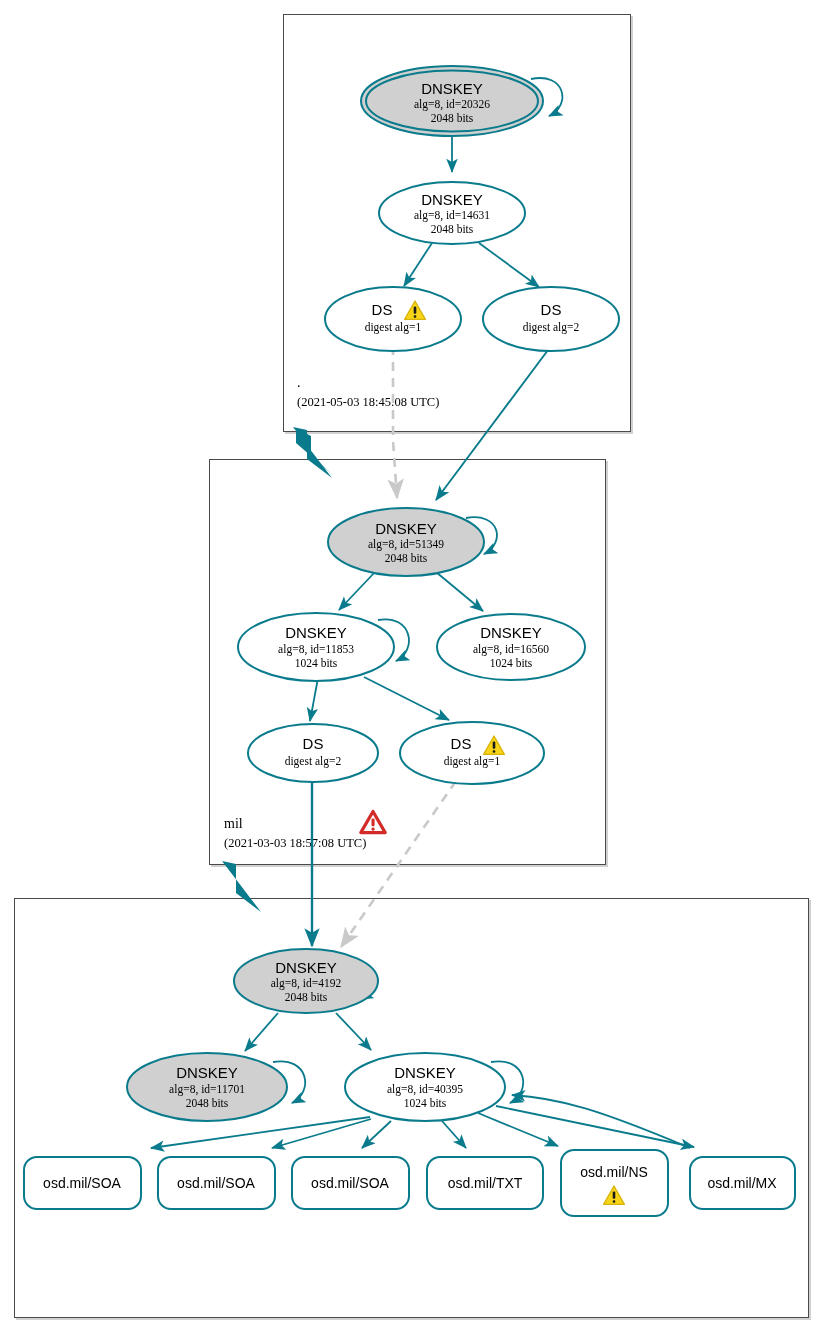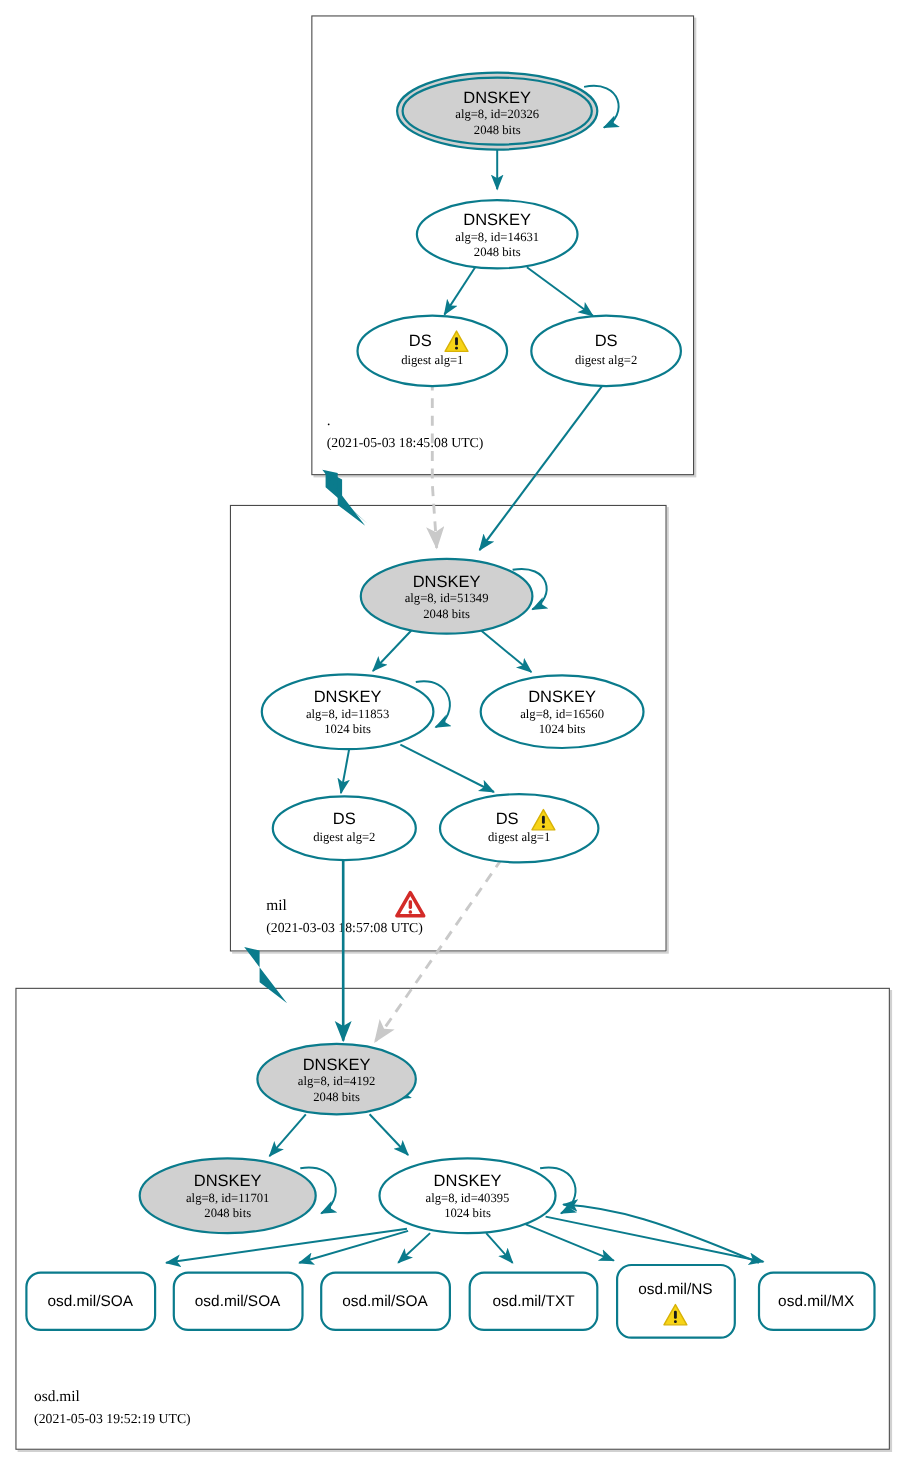--- a/index.html
+++ b/index.html
@@ -24,29 +24,25 @@
 
   <div class="zonebox" style="left:283px;top:14px;width:346px;height:416px;"></div>
   <div class="zonebox" style="left:209px;top:459px;width:395px;height:404px;"></div>
   <div class="zonebox" style="left:14px;top:898px;width:793px;height:418px;"></div>
 
   <div class="zonelabel" style="left:297px;top:374px;">
     <span class="zname">.</span>
     <span class="ztime">(2021-05-03 18:45:08 UTC)</span>
   </div>
 
-  <div class="zonelabel" style="left:242px;top:815px;">
+  <div class="zonelabel" style="left:224px;top:815px;">
     <span class="zname">mil</span>
     <span class="ztime">(2021-03-03 18:57:08 UTC)</span>
   </div>
 
-  <div class="zonelabel" style="left:31px;top:1262px;">
-    <span class="zname">osd.mil</span>
-    <span class="ztime">(2021-05-03 19:52:19 UTC)</span>
-  </div>
 
   <svg id="graph" viewBox="0 0 821 1333">
     <defs>
       <marker id="ah" markerWidth="9" markerHeight="9" refX="7.4" refY="3.2" orient="auto" markerUnits="strokeWidth">
         <path d="M0,0 L8,3.2 L0,6.4 L1.9,3.2 z" fill="#0a7b8c"></path>
       </marker>
       <marker id="ahg" markerWidth="9" markerHeight="9" refX="7.4" refY="3.2" orient="auto" markerUnits="strokeWidth">
         <path d="M0,0 L8,3.2 L0,6.4 L1.9,3.2 z" fill="#c9c9c9"></path>
       </marker>
       <g id="warnTri">

